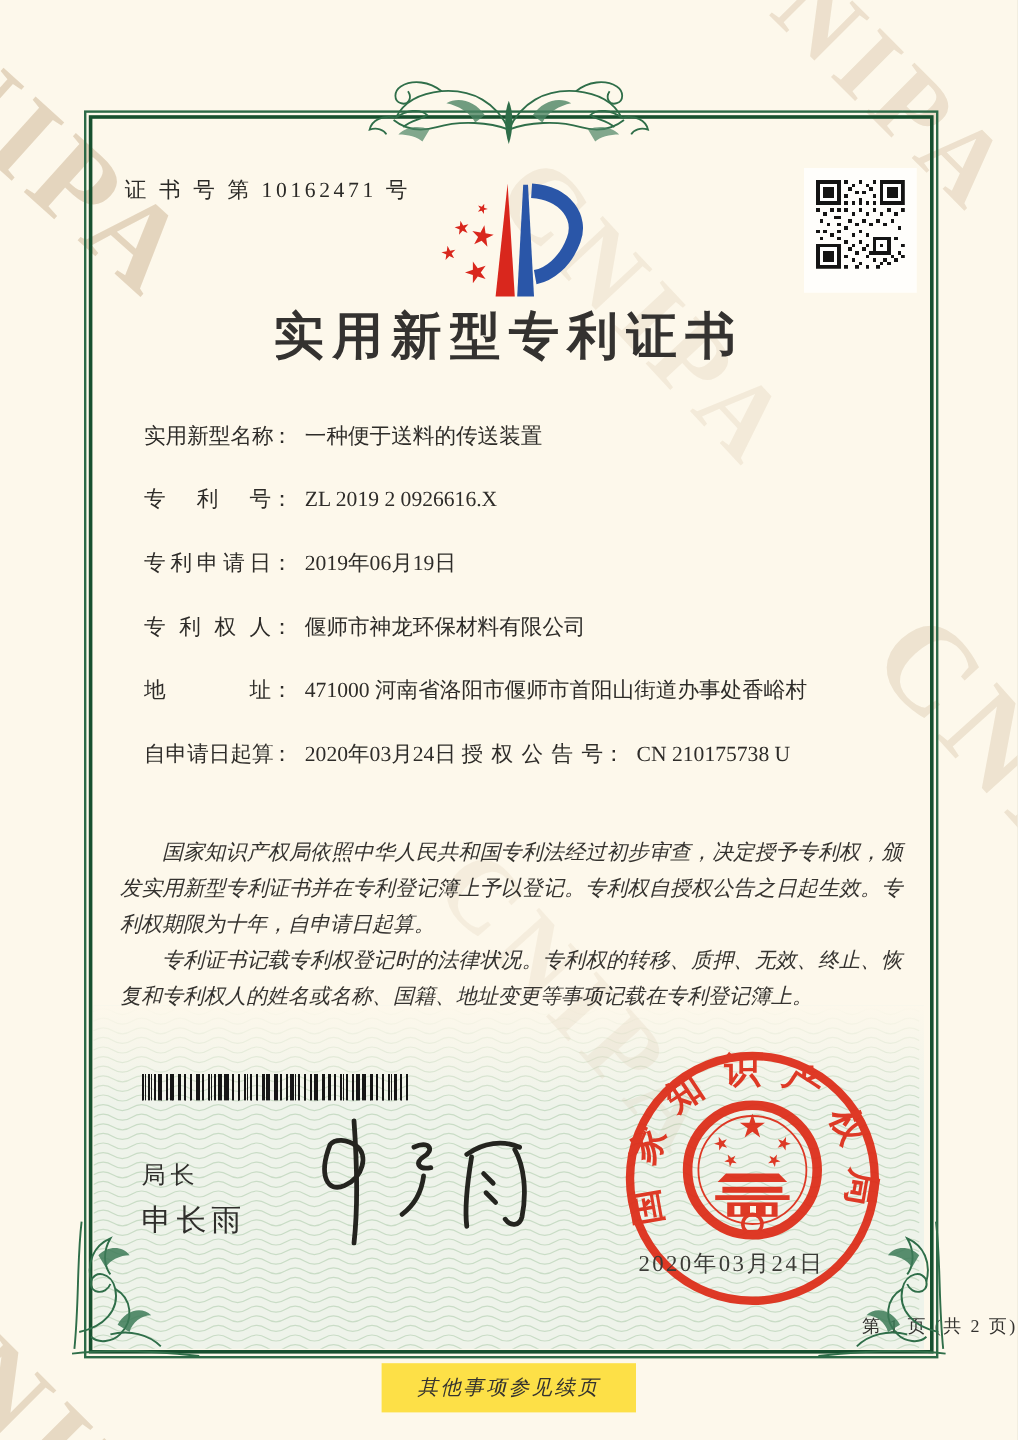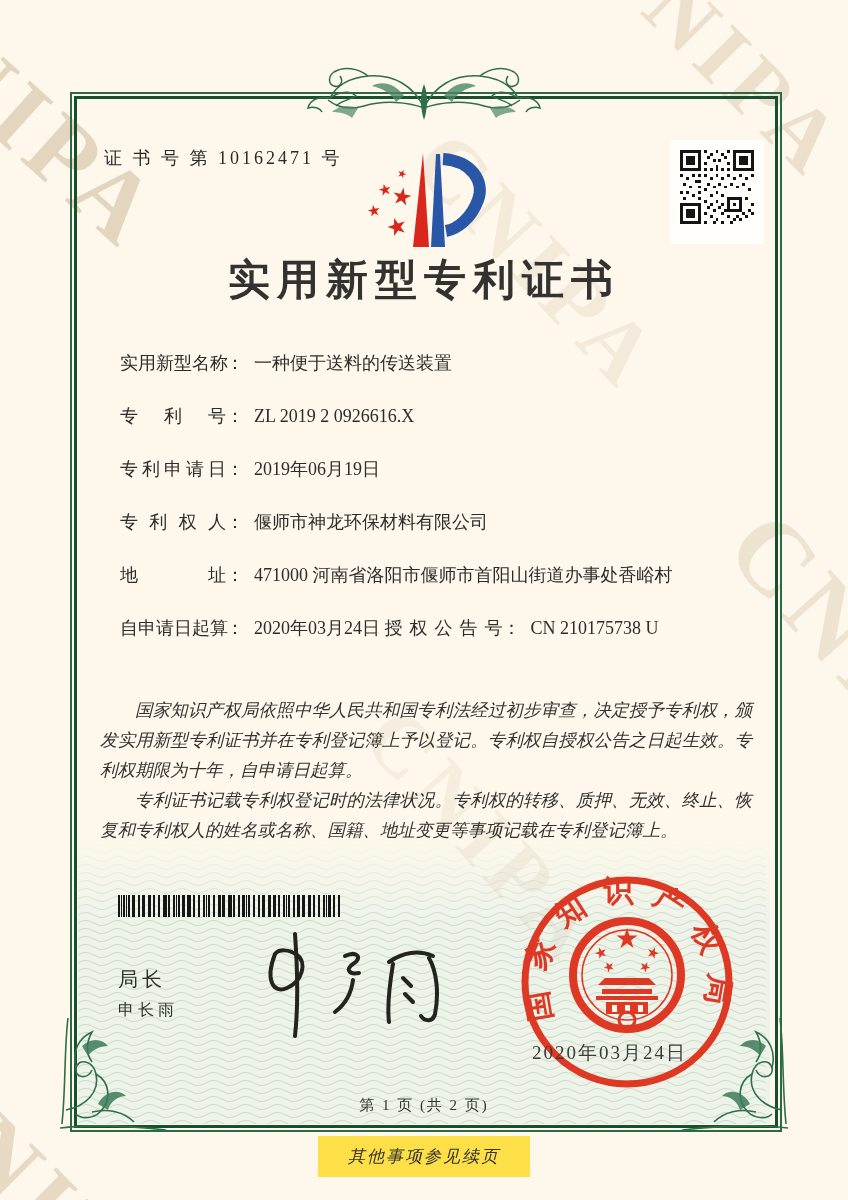--- a/index.html
+++ b/index.html
@@ -48,25 +48,25 @@
   .band-fade{position:absolute;left:78px;top:838px;width:692px;height:84px;z-index:1;
              background:linear-gradient(#fdf8eb,rgba(253,248,235,0));}
 
   
   .barcode{position:absolute;left:118px;top:895px;width:222px;height:22px;z-index:4;
            background:
              repeating-linear-gradient(90deg,#151515 0 2px,transparent 2px 5px),
              repeating-linear-gradient(90deg,#151515 0 1px,transparent 1px 8px),
              repeating-linear-gradient(90deg,transparent 0 3px,#151515 3px 4px,transparent 4px 11px);}
   .director-role{position:absolute;left:118px;top:966px;font-size:20px;letter-spacing:4px;color:#2f2e2b;z-index:4;}
-  .director-name{position:absolute;left:118px;top:1000px;font-size:16px;letter-spacing:4px;color:#2f2e2b;z-index:4;}
+  .director-name{position:absolute;left:118px;top:1000px;font-size:25px;letter-spacing:4px;color:#2f2e2b;z-index:4;}
   .signature{position:absolute;left:243px;top:928px;z-index:4;}
   .seal{position:absolute;left:510px;top:873px;z-index:7;opacity:.93;}
   .seal-date{position:absolute;left:532px;top:1040px;font-size:19px;letter-spacing:2px;color:#3b3b37;z-index:8;}
-  .page-info{position:absolute;left:0;top:1096px;width:848px;text-align:center;font-size:15px;
+  .page-info{position:absolute;left:0;top:1096px;width:848px;text-align:right;font-size:15px;
              letter-spacing:2px;color:#33322f;z-index:4;}
   .note-box{position:absolute;left:50%;transform:translateX(-50%);top:1136px;background:#fde047;
             padding:9px 30px;font-size:17px;font-style:italic;letter-spacing:2px;color:#34322f;z-index:4;}
 
   
   .ornament-top{position:absolute;left:294px;top:56px;z-index:6;}
   .corner-left{position:absolute;left:52px;top:1012px;z-index:6;}
   .corner-right{position:absolute;left:676px;top:1012px;z-index:6;transform:scaleX(-1);}
 </style>
 </head>

